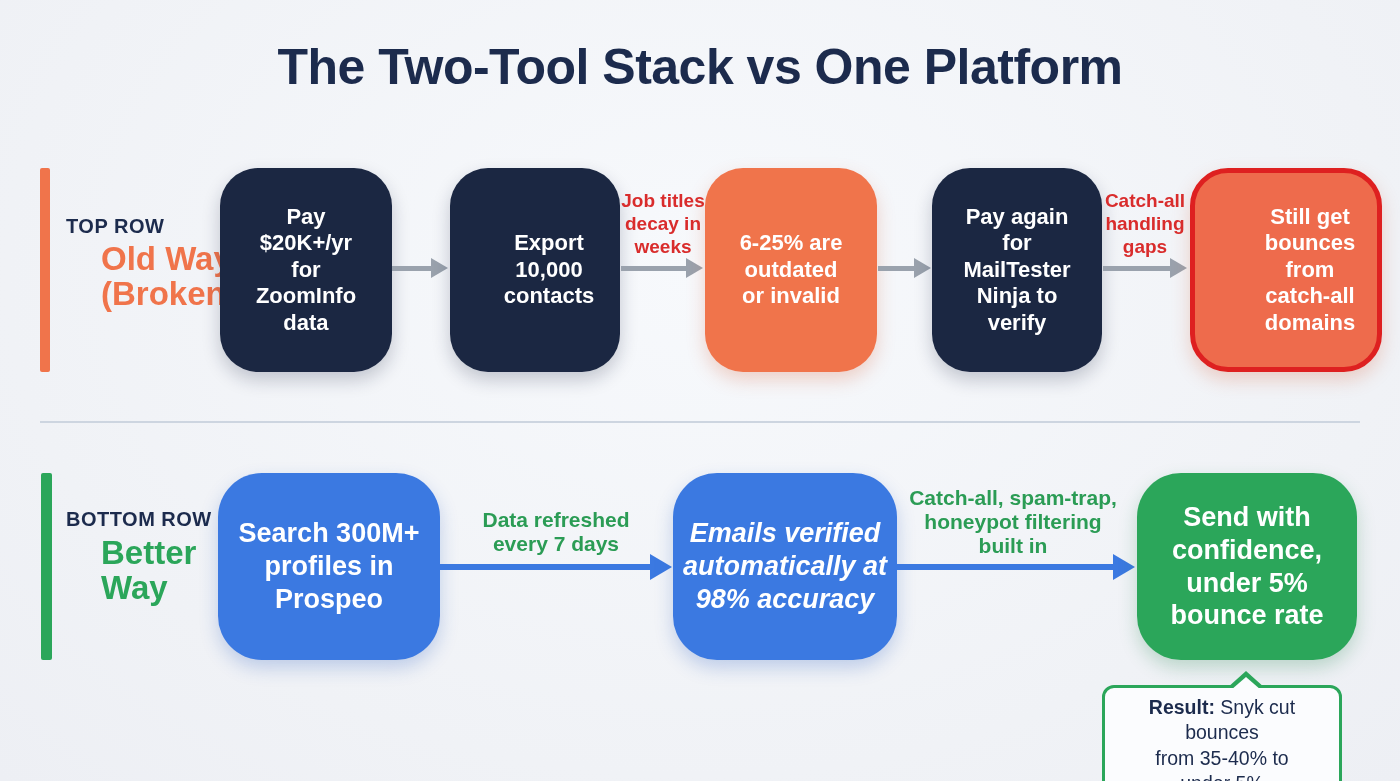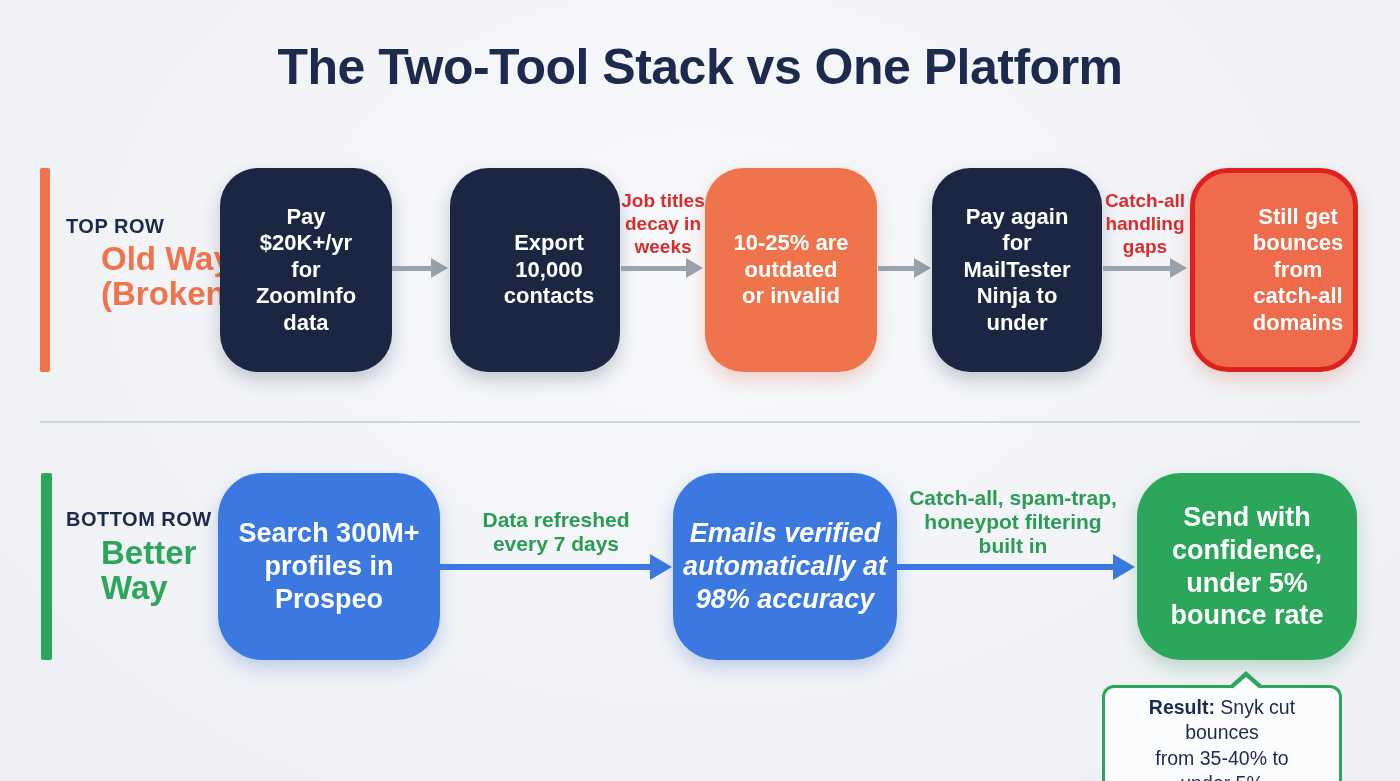--- a/index.html
+++ b/index.html
@@ -103,44 +103,44 @@
 contacts</div>
 
   <div class="arrow" style="left:621px; top:268px; width:82px;">
     <span class="shaft"></span>
     <span class="head"></span>
   </div>
   <div class="arrow-label red-label" style="left:602px; top:190px; width:122px;">Job titles
 decay in
 weeks</div>
 
-  <div class="box box-top orange" style="left:705px; width:172px;">10-25% are
+  <div class="box box-top orange" style="left:705px; width:172px;">6-25% are
 outdated
 or invalid</div>
 
   <div class="arrow" style="left:878px; top:268px; width:53px;">
     <span class="shaft"></span>
     <span class="head"></span>
   </div>
 
   <div class="box box-top navy" style="left:932px; width:170px;">Pay again
 for
 MailTester
 Ninja to
-under</div>
+verify</div>
 
   <div class="arrow" style="left:1103px; top:268px; width:84px;">
     <span class="shaft"></span>
     <span class="head"></span>
   </div>
   <div class="arrow-label red-label" style="left:1086px; top:190px; width:118px;">Catch-all
 handling
 gaps</div>
 
-  <div class="box box-top orange warning" style="left:1190px; width:168px;padding-left:48px;">Still get
+  <div class="box box-top orange warning" style="left:1190px; width:192px;padding-left:48px;">Still get
 bounces
 from
 catch-all
 domains</div>
 
   <div class="divider"></div>
 
   <div class="accent-bar green-bar" style="left:41px; top:473px; height:187px; width:11px;"></div>
   <div class="row-kicker" style="left:66px; top:508px;">BOTTOM ROW</div>
   <div class="row-label green-text" style="left:66px; top:536px;">Better

